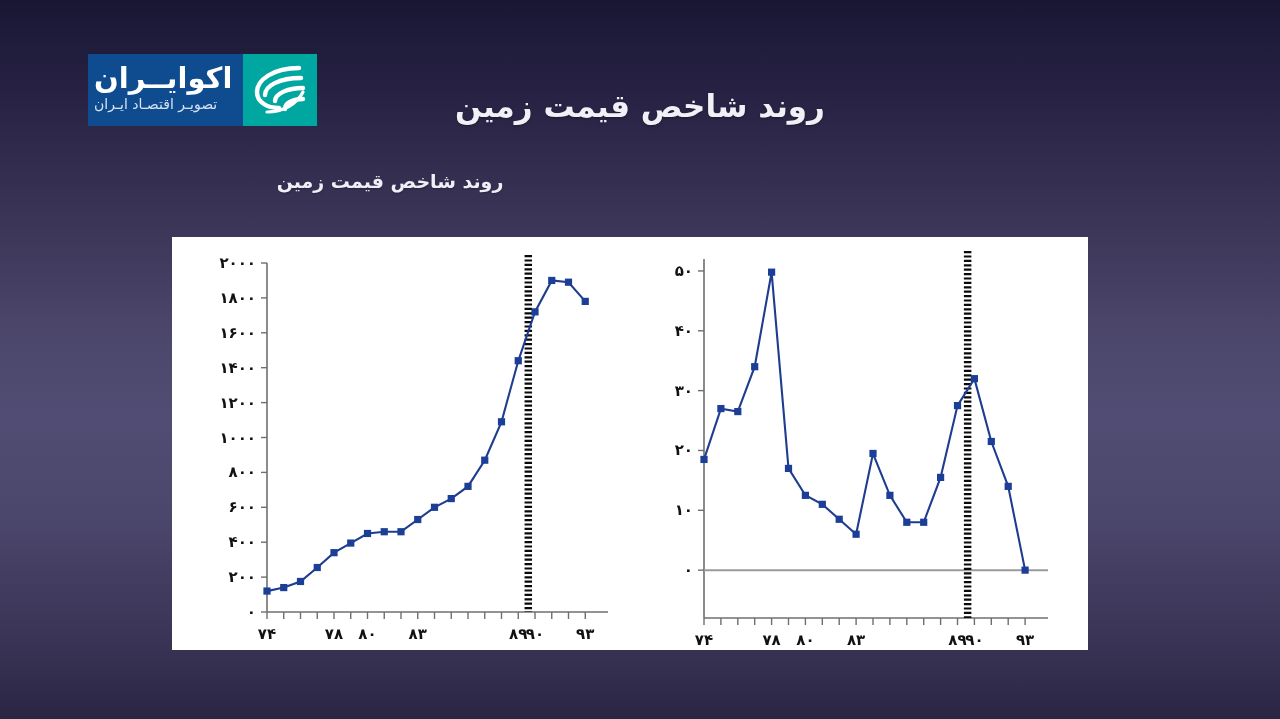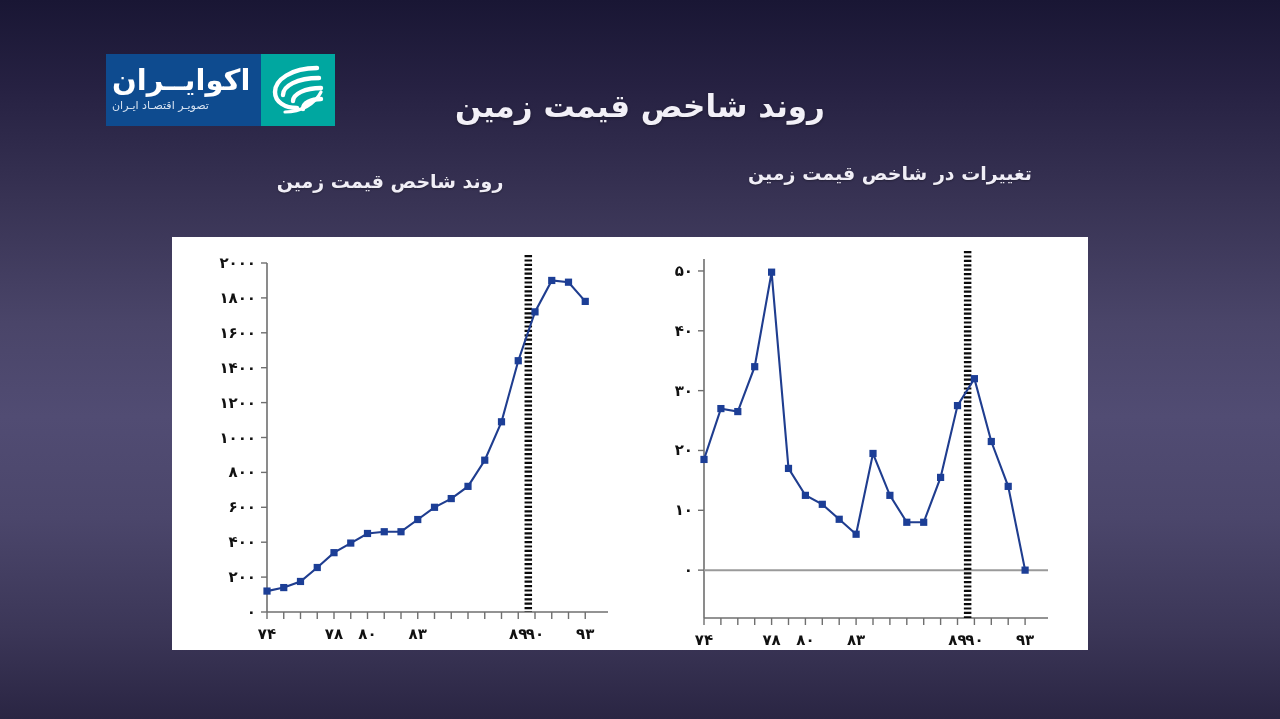--- a/index.html
+++ b/index.html
@@ -18,21 +18,21 @@
         #514c73 58%,
         #4b466b 72%,
         #3b3657 88%,
         #2a2543 100%);
     position: relative;
   }
 
   
   #logo {
     position: absolute;
-    left: 106px; top: 54px;
+    left: 88px; top: 54px;
     width: 229px; height: 72px;
     display: flex;
     flex-direction: row;
   }
   #logo-textbox {
     flex: 1;
     background: #0e4b8f;
     display: flex;
     flex-direction: column;
     align-items: flex-end;
@@ -43,21 +43,21 @@
   #logo-main {
     color: #ffffff;
     font-size: 29px;
     font-weight: bold;
     line-height: 1.05;
     letter-spacing: -0.5px;
     white-space: nowrap;
   }
   #logo-sub {
     color: #d7e3f2;
-    font-size: 11px;
+    font-size: 14px;
     line-height: 1.4;
     letter-spacing: 1px;
     white-space: nowrap;
     margin-top: 2px;
   }
   #logo-mark {
     width: 74px;
     background: #00a7a0;
     position: relative;
     overflow: hidden;
@@ -136,21 +136,20 @@
       </g>
     </svg>
   </div>
 </div>
 
 <div id="main-title">روند شاخص قیمت زمین</div>
 
 <div id="left-chart-title" class="chart-title">روند شاخص قیمت زمین</div>
 
 <div id="right-chart-title" class="chart-title">
-  <div>تغییرات در شاخص قیمت زمین</div>
 </div>
 
 <div id="panel">
   <div id="chart-left" class="chart-box">
     <svg class="plot-svg" id="svg-left" width="470" height="413">
         <line x1="95" y1="26" x2="95" y2="375" class="axisLine"></line>
         <line x1="95" y1="375" x2="436" y2="375" class="axisLine"></line>
         <line x1="89" y1="375" x2="95" y2="375" class="tickMark"></line>
         <text x="84" y="380" text-anchor="end" class="tickLabel">۰</text>
         <line x1="89" y1="340.1" x2="95" y2="340.1" class="tickMark"></line>

